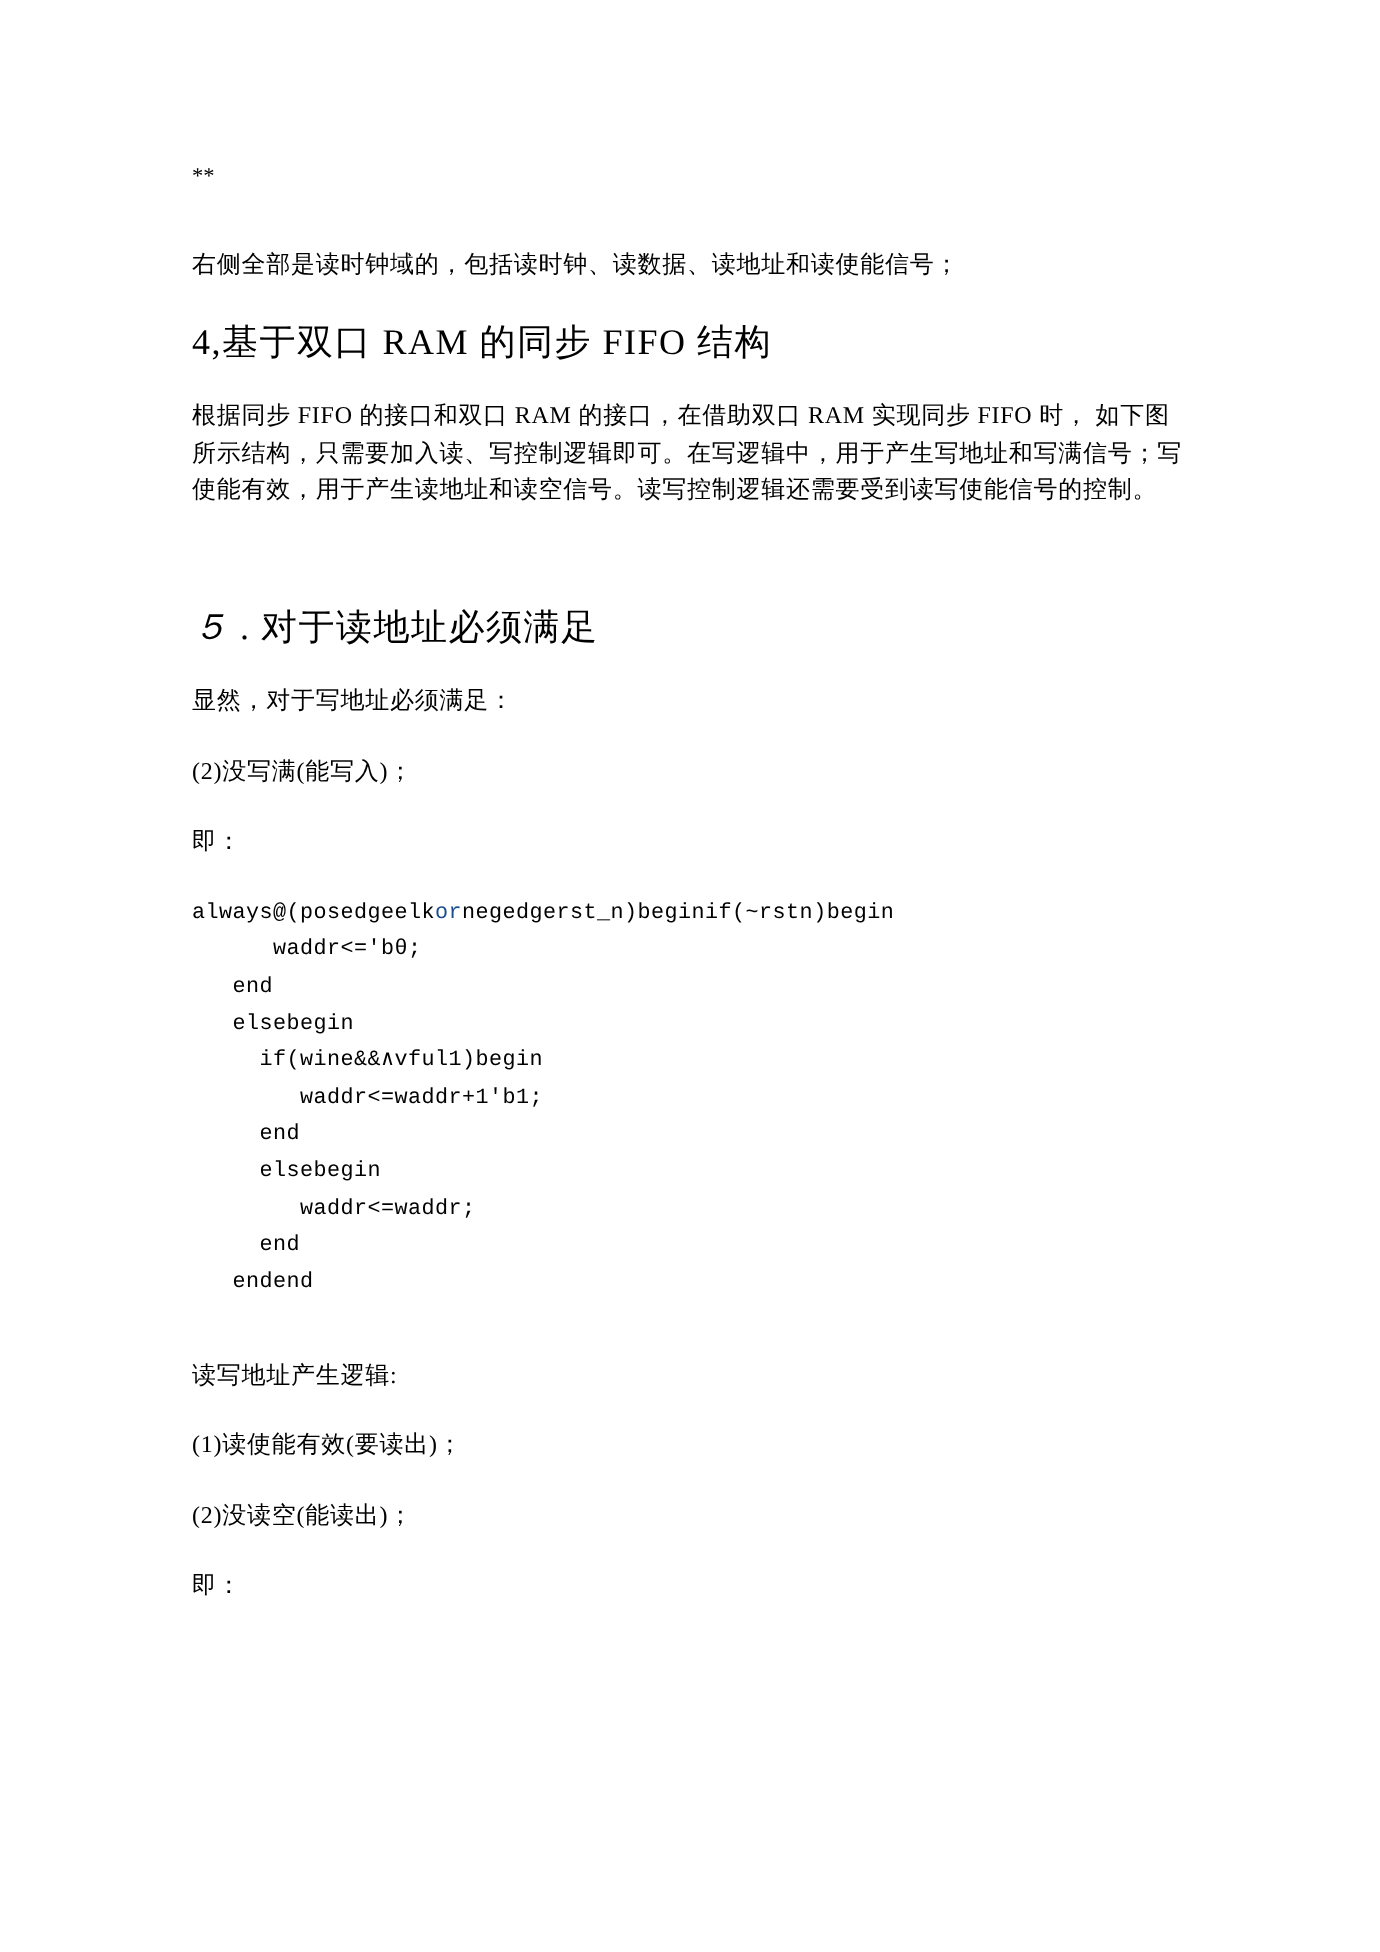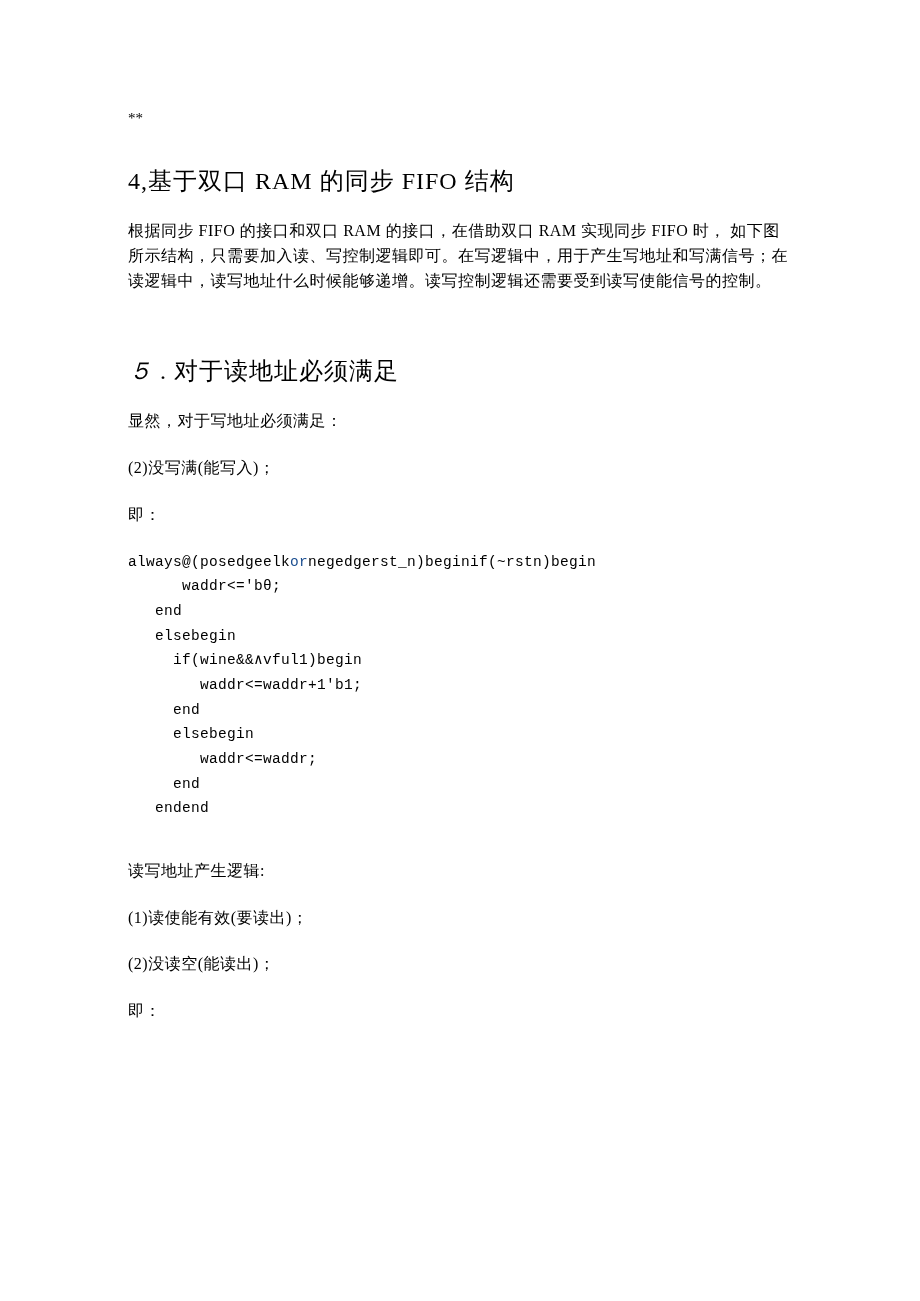--- a/index.html
+++ b/index.html
@@ -50,24 +50,25 @@
     height: 40px;
   }
 </style>
 </head>
 <body>
 
 <div class="page">
 
   <div class="asterisks">**</div>
 
+  <div class="para">右侧全部是读时钟域的，包括读时钟、读数据、读地址和读使能信号；</div>
 
   <div class="heading">4,基于双口 RAM 的同步 FIFO 结构</div>
 
-  <div class="para">根据同步 FIFO 的接口和双口 RAM 的接口，在借助双口 RAM 实现同步 FIFO 时， 如下图所示结构，只需要加入读、写控制逻辑即可。在写逻辑中，用于产生写地址和写满信号；在读逻辑中，读写地址什么时候能够递增。读写控制逻辑还需要受到读写使能信号的控制。</div>
+  <div class="para">根据同步 FIFO 的接口和双口 RAM 的接口，在借助双口 RAM 实现同步 FIFO 时， 如下图所示结构，只需要加入读、写控制逻辑即可。在写逻辑中，用于产生写地址和写满信号；写使能有效，用于产生读地址和读空信号。读写控制逻辑还需要受到读写使能信号的控制。</div>
 
   <div class="spacer"></div>
 
   <div class="heading">
     <span class="heading-italic-num">５</span><span> . 对于读地址必须满足</span>
   </div>
 
 
   <div class="para">显然，对于写地址必须满足：</div>
 

